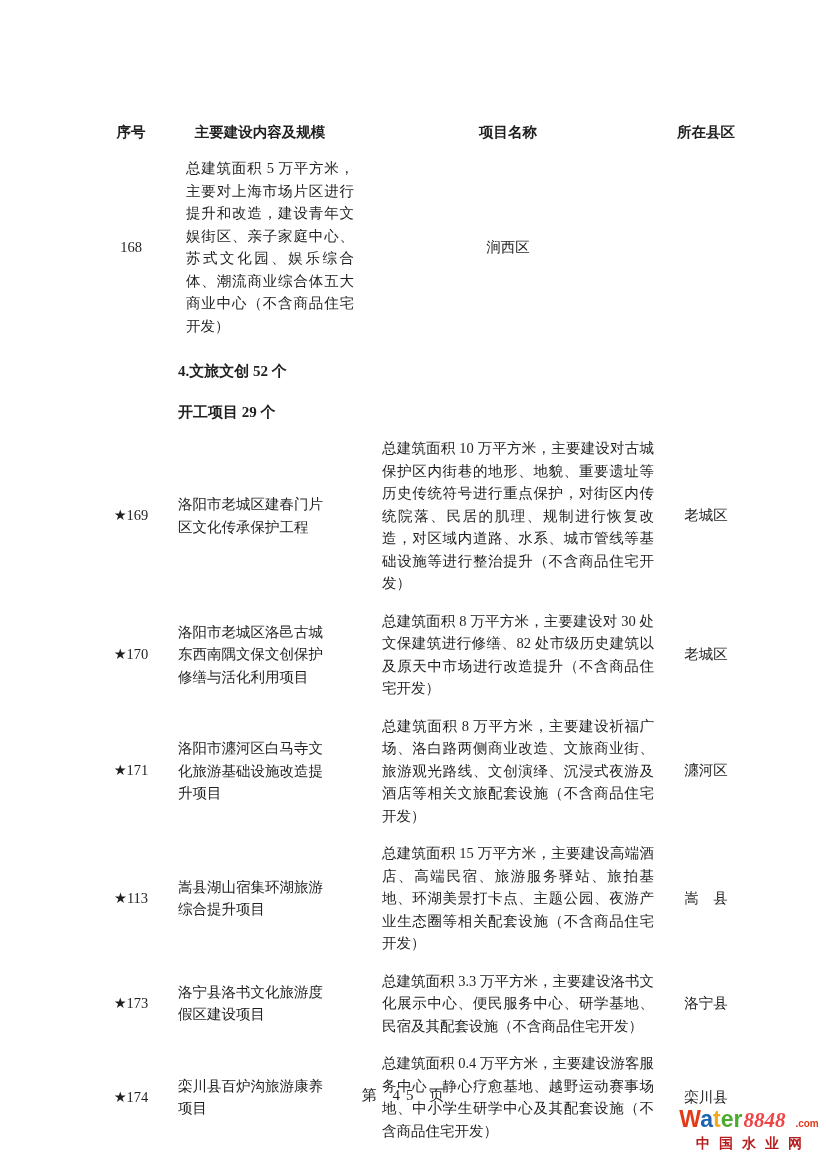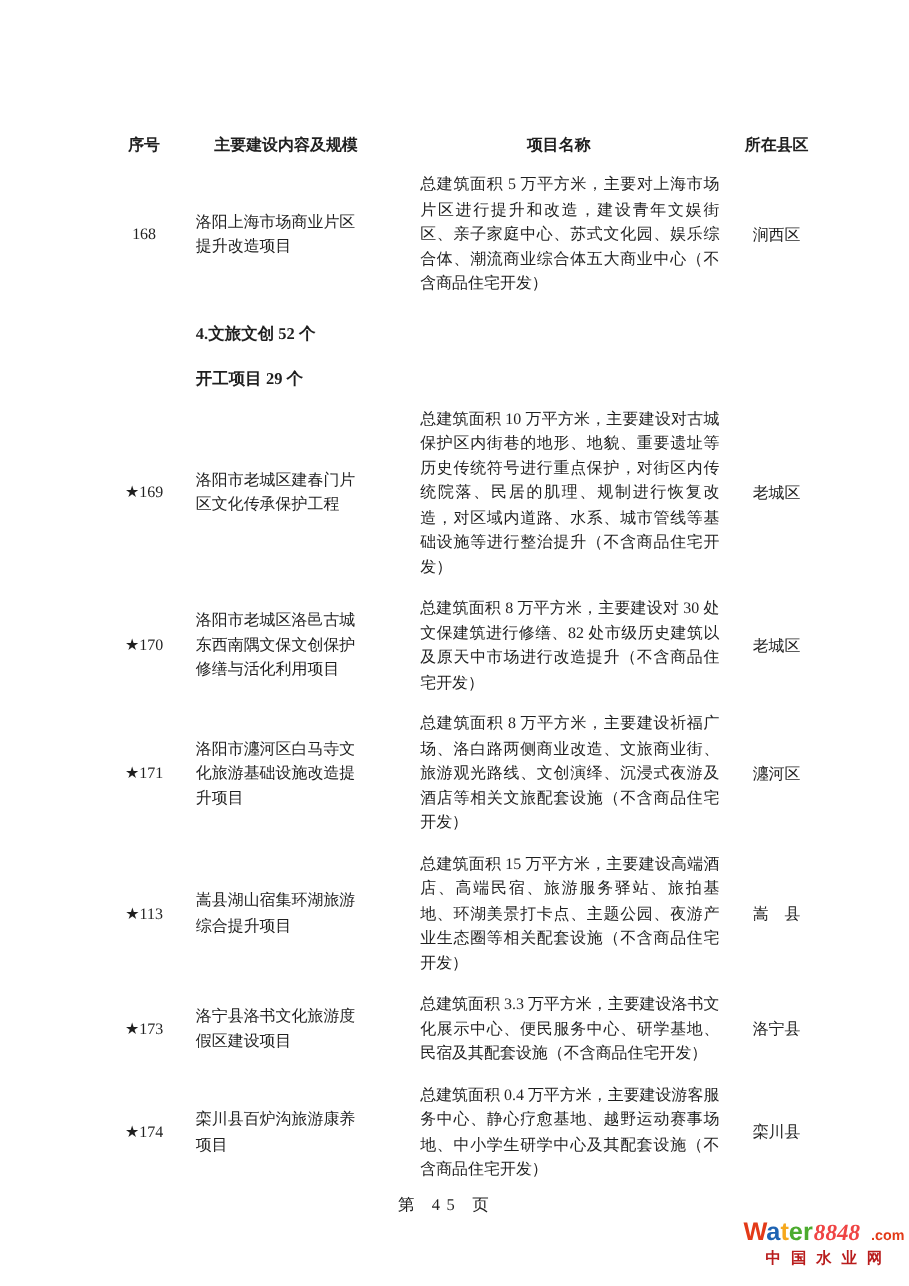--- a/index.html
+++ b/index.html
@@ -97,21 +97,21 @@
     letter-spacing: 0px;
   }
   .wm-num {
     font-family: "Liberation Serif", "DejaVu Serif", serif;
     font-style: italic;
     font-weight: bold;
     font-size: 21px;
     margin-left: 1px;
   }
   .wm-dotcom {
-    font-size: 13px;
+    font-size: 10px;
     font-weight: bold;
     margin-left: 10px;
   }
   .wm-subtitle {
     margin-top: 5px;
     font-size: 14px;
     font-weight: bold;
     letter-spacing: 9px;
     padding-left: 9px; 
     white-space: nowrap;
@@ -126,21 +126,20 @@
 
     <div class="grid-row table-header">
       <div class="hcell">序号</div>
       <div class="hcell">主要建设内容及规模</div>
       <div class="hcell">项目名称</div>
       <div class="hcell">所在县区</div>
     </div>
 
     <div class="grid-row row">
       <div class="cell-no">168</div>
-      <div class="cell-name">洛阳上海市场商业片区提升改造项目</div>
       <div class="cell-content">总建筑面积 5 万平方米，主要对上海市场片区进行提升和改造，建设青年文娱街区、亲子家庭中心、苏式文化园、娱乐综合体、潮流商业综合体五大商业中心（不含商品住宅开发）</div>
       <div class="cell-district">涧西区</div>
     </div>
 
     <div class="section-heading heading-1">4.文旅文创 52 个</div>
     <div class="section-heading heading-2">开工项目 29 个</div>
 
     <div class="grid-row row">
       <div class="cell-no">★169</div>
       <div class="cell-name">洛阳市老城区建春门片区文化传承保护工程</div>

